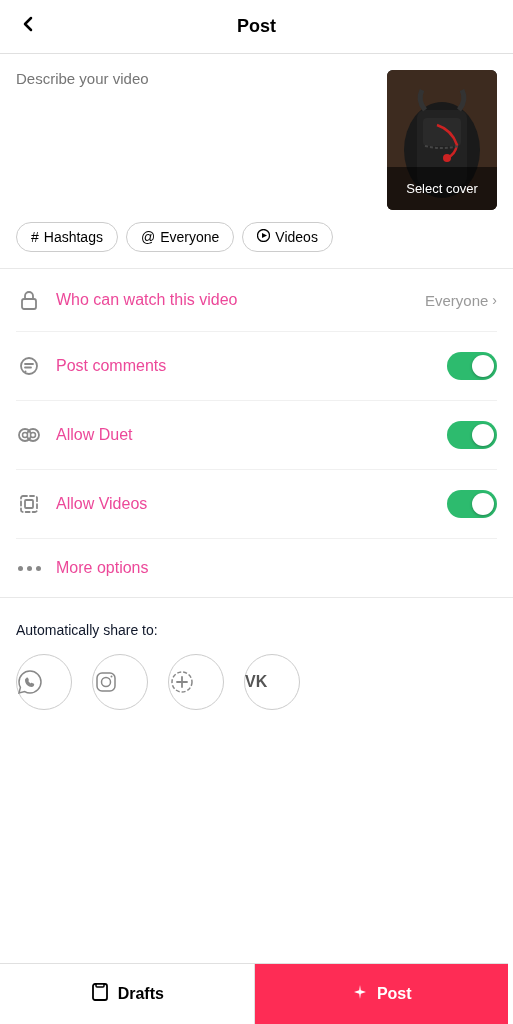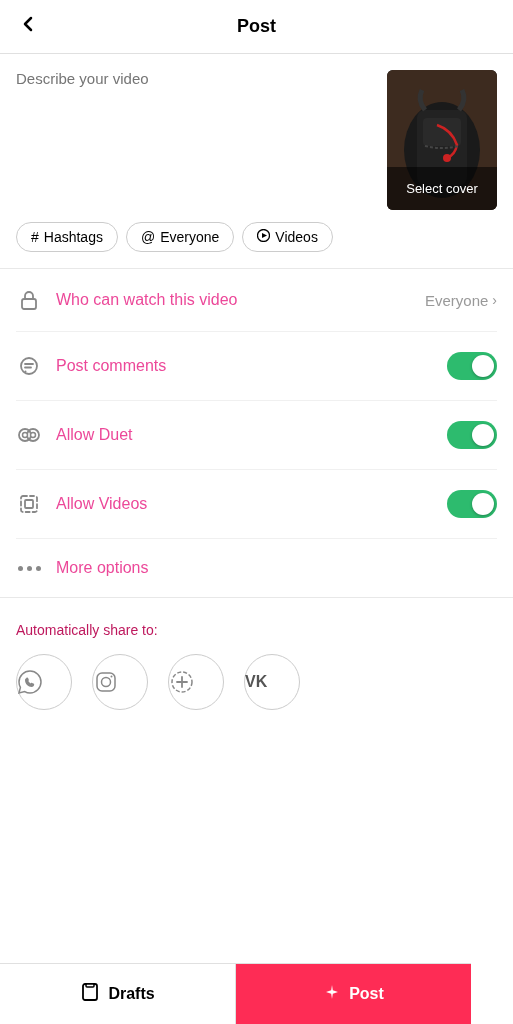--- a/index.html
+++ b/index.html
@@ -167,21 +167,21 @@
     .toggle.on .toggle-knob {
       left: 25px;
     }
 
     
     .auto-share-section {
       padding: 24px 16px 12px;
     }
     .auto-share-label {
       font-size: 14px;
-      color: #be185d;
+      color: #0f172a;
       margin-bottom: 16px;
     }
     .social-icons {
       display: flex;
       gap: 20px;
     }
     .social-icon-btn {
       width: 56px;
       height: 56px;
       border: 1.5px solid #ccc;
@@ -193,21 +193,21 @@
       background: #fff;
       font-size: 22px;
       color: #555;
     }
 
     
     .bottom-bar {
       position: fixed;
       bottom: 0;
       left: 0;
-      width: 471px;
+      width: 508px;
       display: flex;
       border-top: 1px solid #e0e0e0;
       background: #fff;
     }
     .drafts-btn {
       flex: 1;
       padding: 18px 0;
       display: flex;
       align-items: center;
       justify-content: center;

